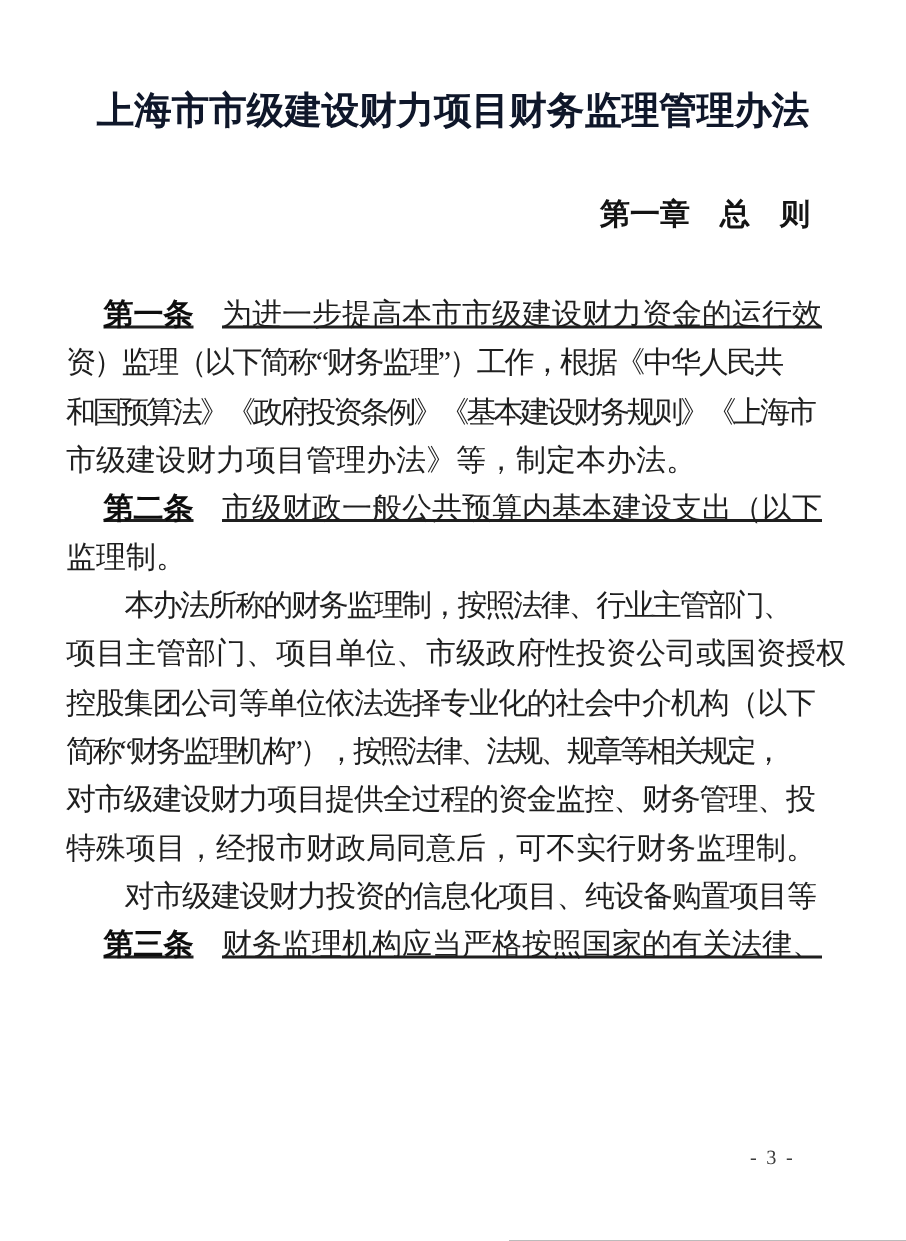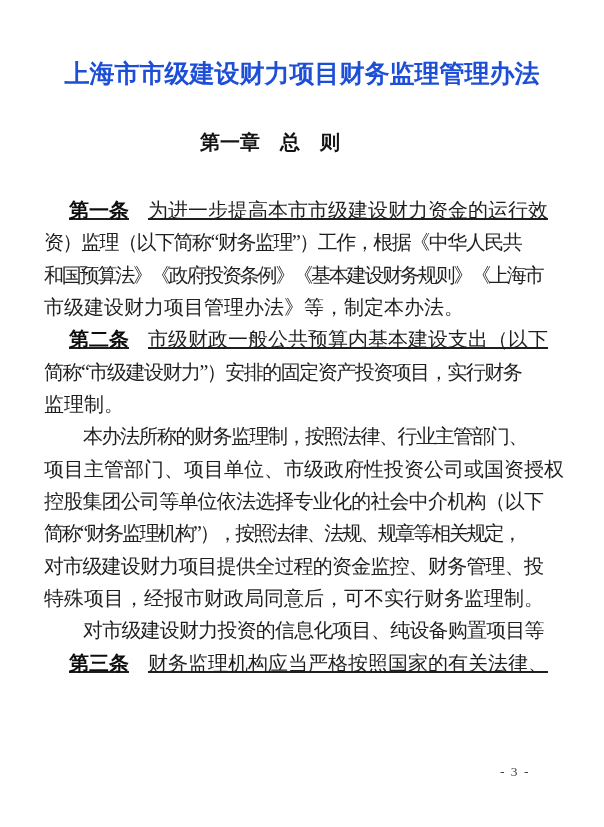--- a/index.html
+++ b/index.html
@@ -8,26 +8,26 @@
     width:604px; height:827px;
     margin:0 auto;
     background:#ffffff;
     font-family:"Liberation Serif","DejaVu Serif",serif;
     color:#1f1f1f;
     overflow:hidden;
   }
   .doc-title {
     position:absolute; top:57px; left:0; width:604px;
     text-align:center;
-    font-size:25px; font-weight:700; color:#1d4ed8;
+    font-size:25px; font-weight:700; color:#0f172a;
     letter-spacing:0px;
   }
   .chapter-heading {
     position:absolute; top:129px; left:0; width:540px;
-    text-align:center;
+    text-align:right;
     font-family:"Liberation Sans","DejaVu Sans",sans-serif;
     font-size:20px; font-weight:700; color:#141414;
   }
   .body-block {
     position:absolute; top:194px; left:44px; width:501px;
   }
   .ln {
     height:32.35px; line-height:32.35px;
     font-size:20px;
     white-space:nowrap;
@@ -52,21 +52,20 @@
   <div class="doc-title">上海市市级建设财力项目财务监理管理办法</div>
 
   <div class="chapter-heading">第一章　总　则</div>
 
   <div class="body-block">
     <div class="ln ls0 ind-t"><span class="art">第一条</span><span>为进一步提高本市市级建设财力资金的运行效</span></div>
     <div class="ln lsB"><span>资）监理（以下简称“财务监理”）工作，根据《中华人民共</span></div>
     <div class="ln lsC"><span>和国预算法》《政府投资条例》《基本建设财务规则》《上海市</span></div>
     <div class="ln ls0"><span>市级建设财力项目管理办法》等，制定本办法。</span></div>
     <div class="ln ls0 ind-t"><span class="art">第二条</span><span>市级财政一般公共预算内基本建设支出（以下</span></div>
-    <div class="ln lsB"><span>简称“市级建设财力”）安排的固定资产投资项目，实行财务</span></div>
     <div class="ln ls0"><span>监理制。</span></div>
     <div class="ln lsB ind"><span>本办法所称的财务监理制，按照法律、行业主管部门、</span></div>
     <div class="ln ls0"><span>项目主管部门、项目单位、市级政府性投资公司或国资授权</span></div>
     <div class="ln lsA"><span>控股集团公司等单位依法选择专业化的社会中介机构（以下</span></div>
     <div class="ln lsC"><span>简称“财务监理机构”），按照法律、法规、规章等相关规定，</span></div>
     <div class="ln lsA"><span>对市级建设财力项目提供全过程的资金监控、财务管理、投</span></div>
     <div class="ln ls0"><span>特殊项目，经报市财政局同意后，可不实行财务监理制。</span></div>
     <div class="ln lsA ind"><span>对市级建设财力投资的信息化项目、纯设备购置项目等</span></div>
     <div class="ln ls0 ind-t"><span class="art">第三条</span><span>财务监理机构应当严格按照国家的有关法律、</span></div>
   </div>

